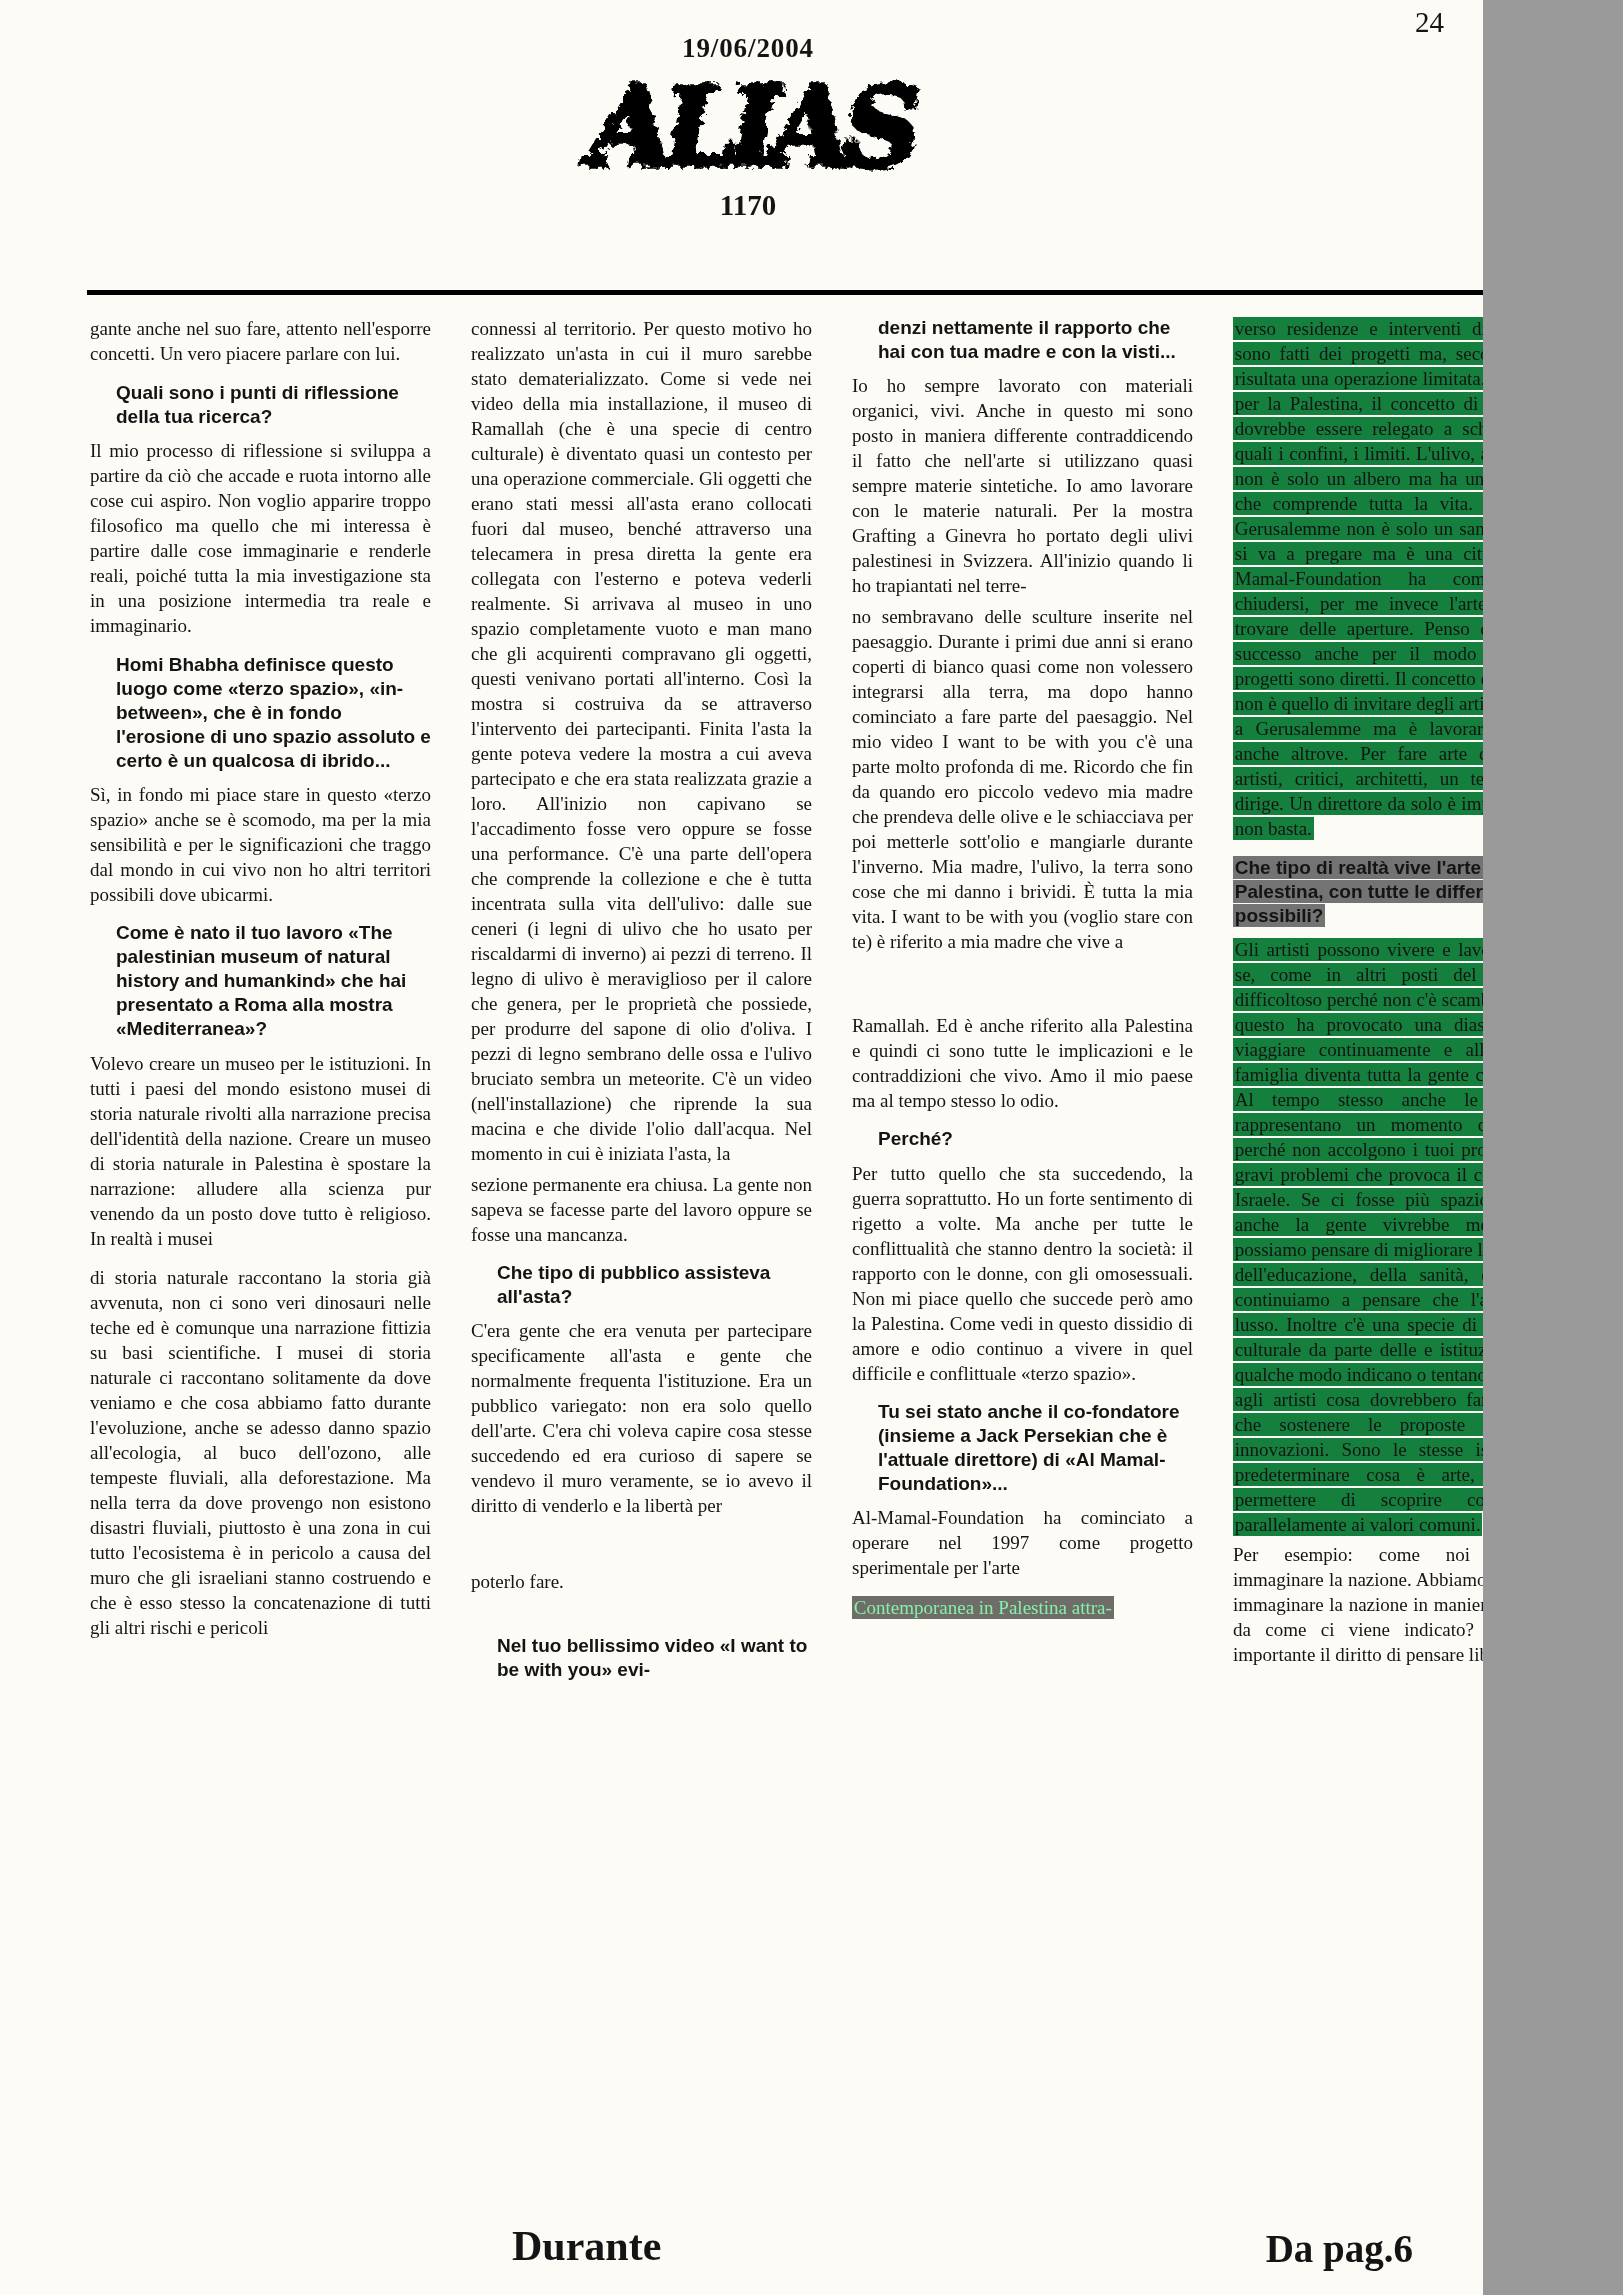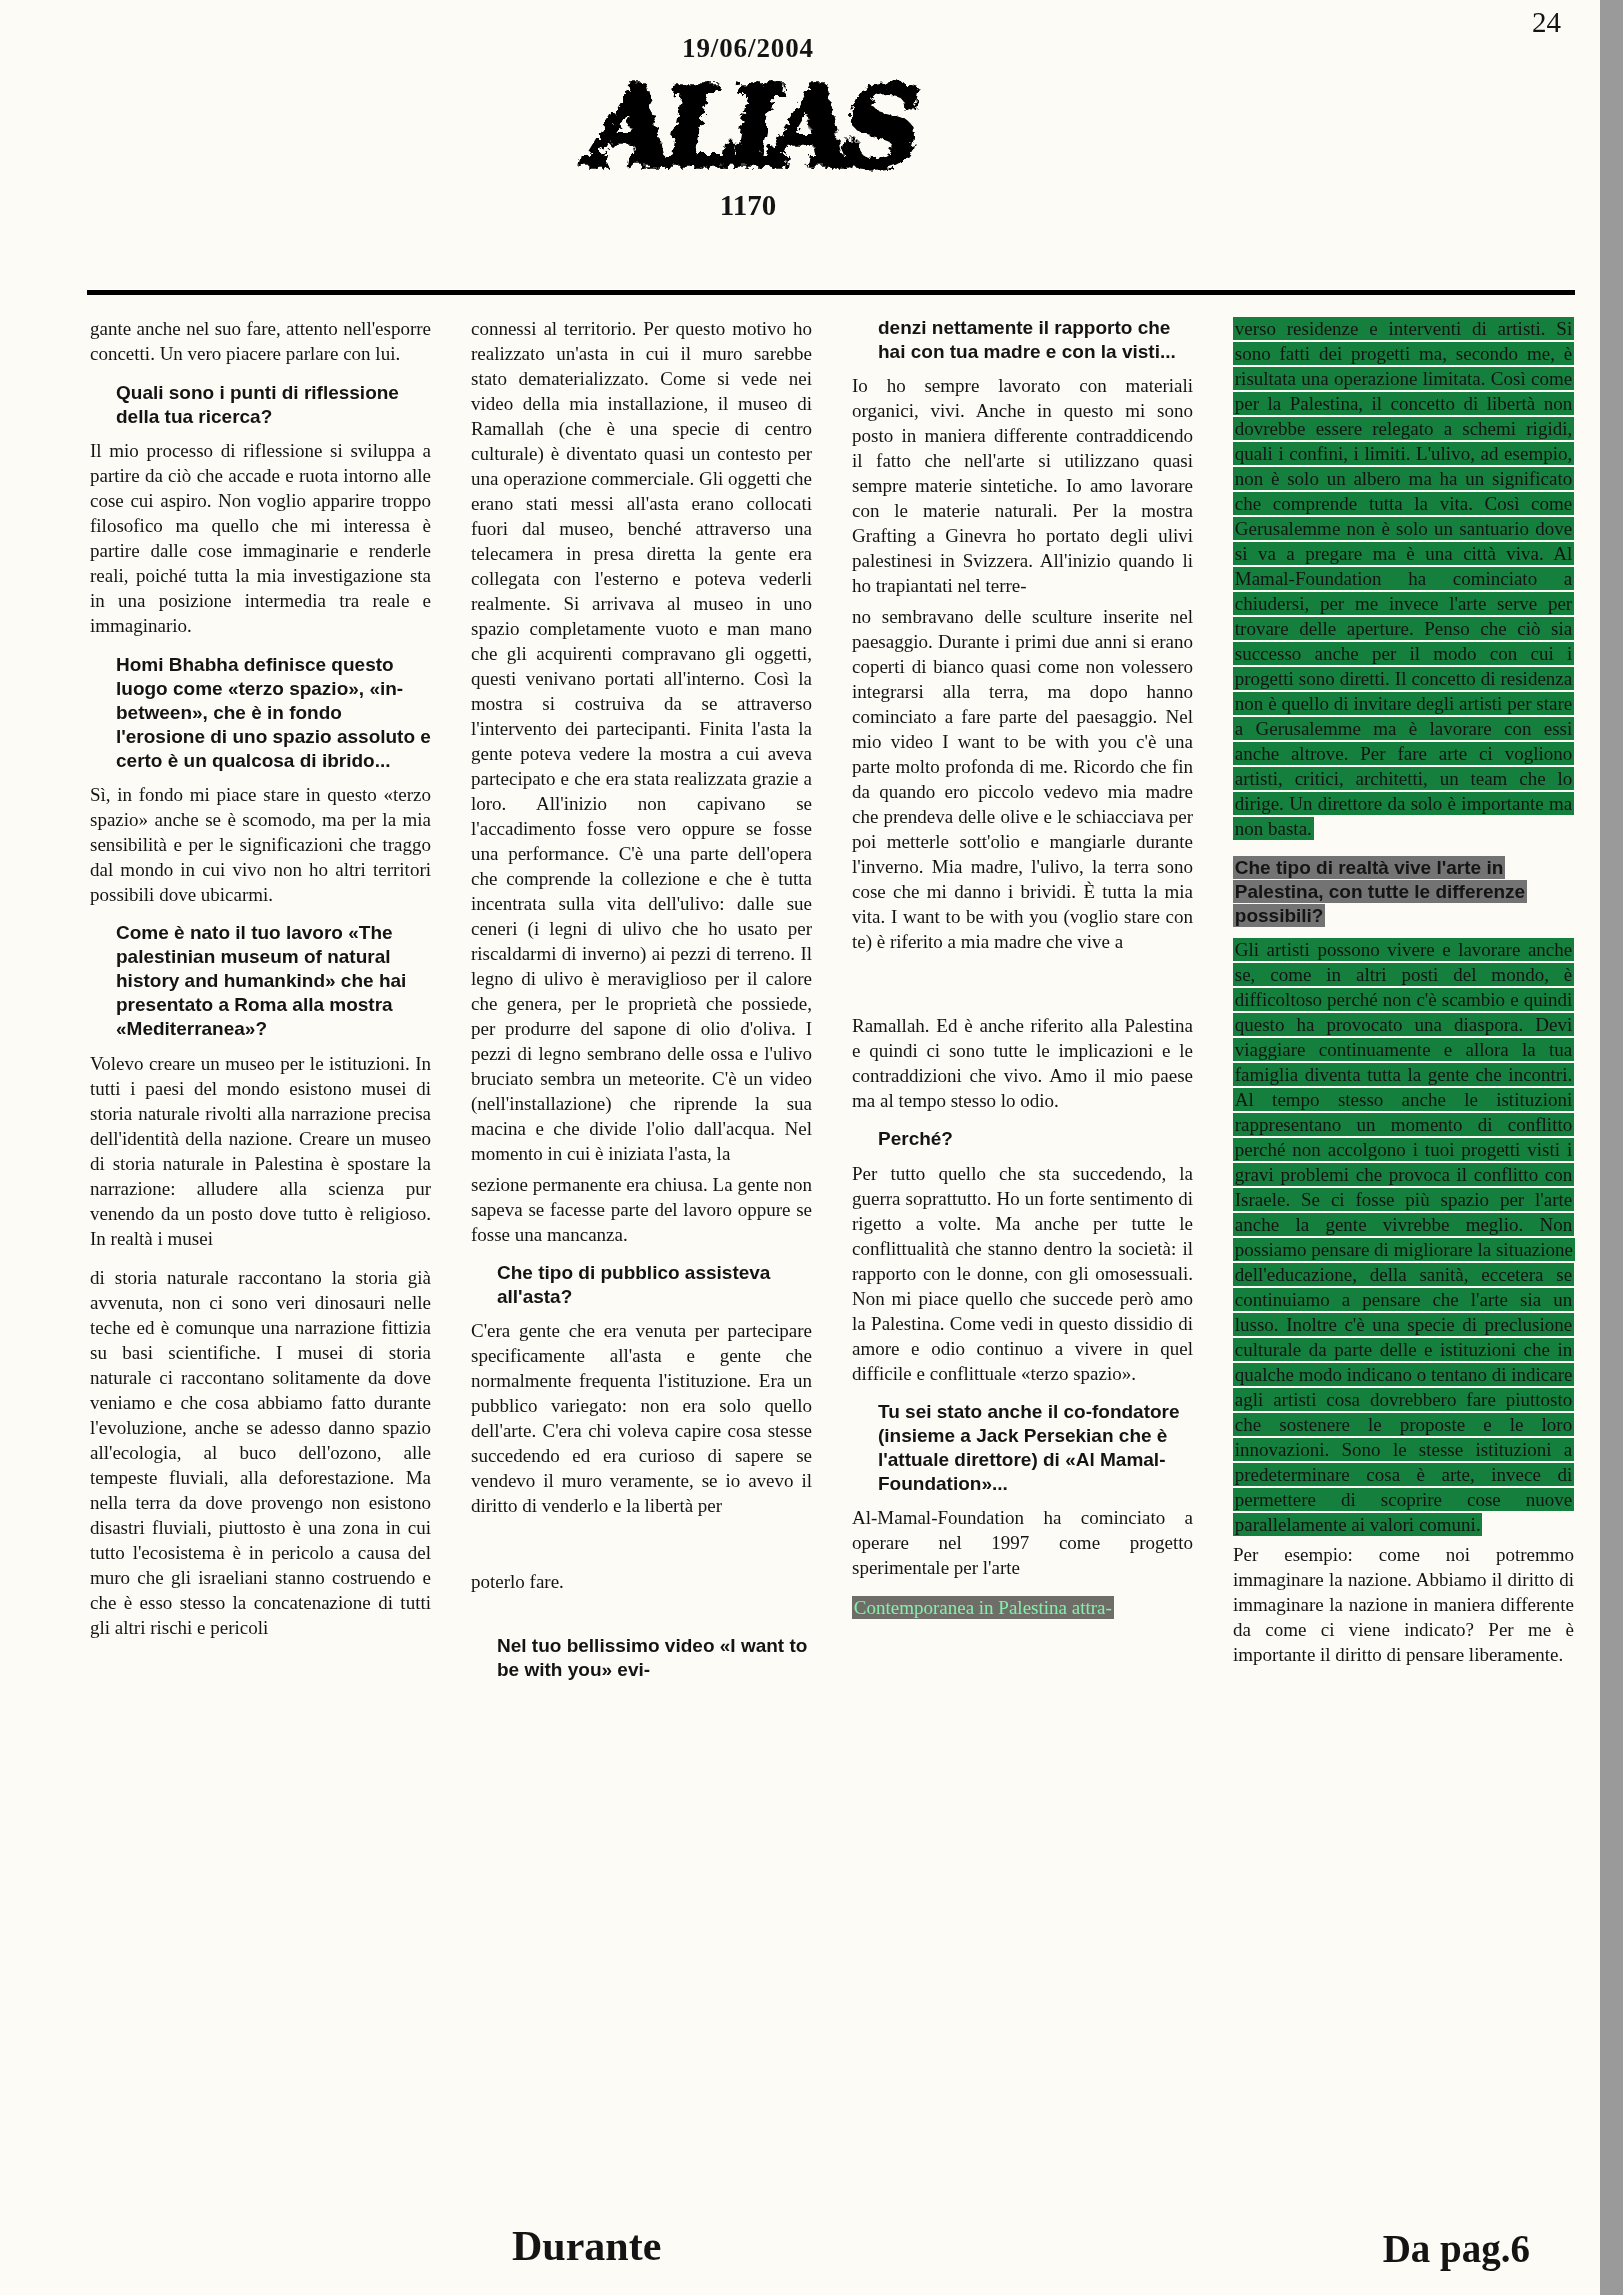--- a/index.html
+++ b/index.html
@@ -1,17 +1,17 @@
 <!DOCTYPE html>
 <html lang="it" style="font-size:14.7px"><head>
 <meta charset="utf-8">
 <style>
   html,body { margin:0; padding:0; background:#9a9a9a; }
   .page {
-    position:relative; width:1600px; height:2296px;
+    position:relative; width:1483px; height:2296px;
     background:#fcfbf6; color:#141414; overflow:hidden;
     font-family:"Liberation Serif", serif;
   }
   .page-number { position:absolute; top:5.5px; right:39px; font-size:29px; }
   .header { position:absolute; top:33px; left:64px; width:1368px; text-align:center; }
   .header .date { font-size:27px; font-weight:700; letter-spacing:0.9px; }
   .logo { display:block; margin:0 auto; }
   .issue { font-size:29px; font-weight:700; margin-top:-3.7px; }
   .rule { position:absolute; top:290px; left:87px; width:1488px; height:4.6px; background:#000; }
 

